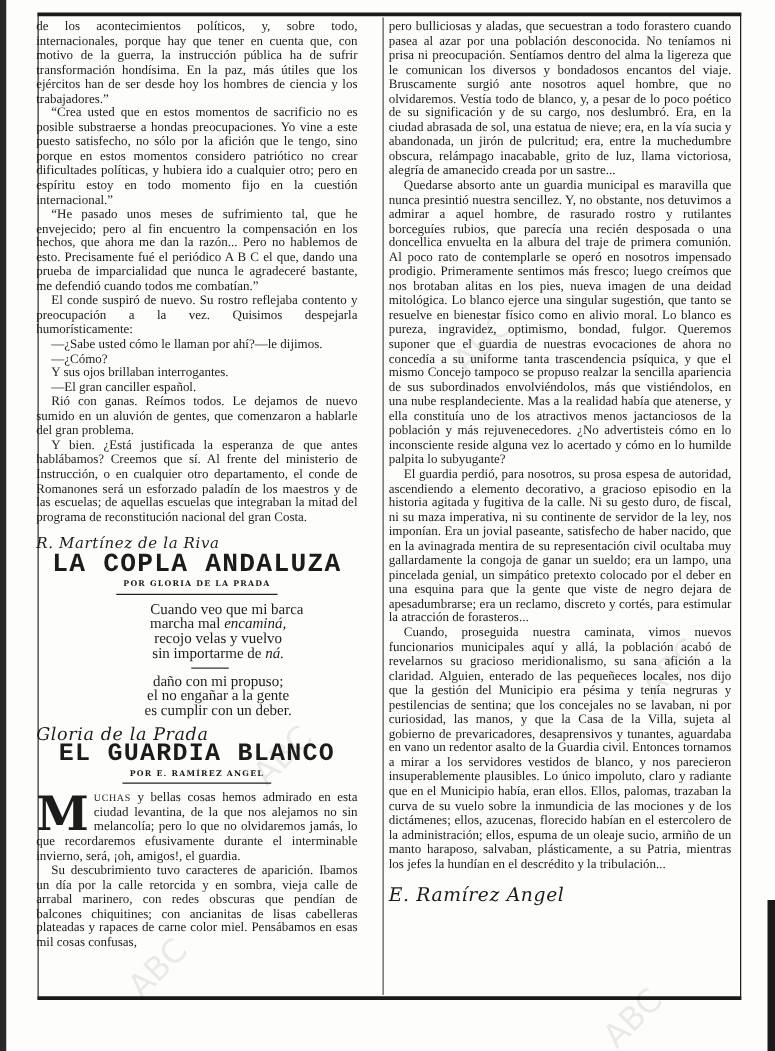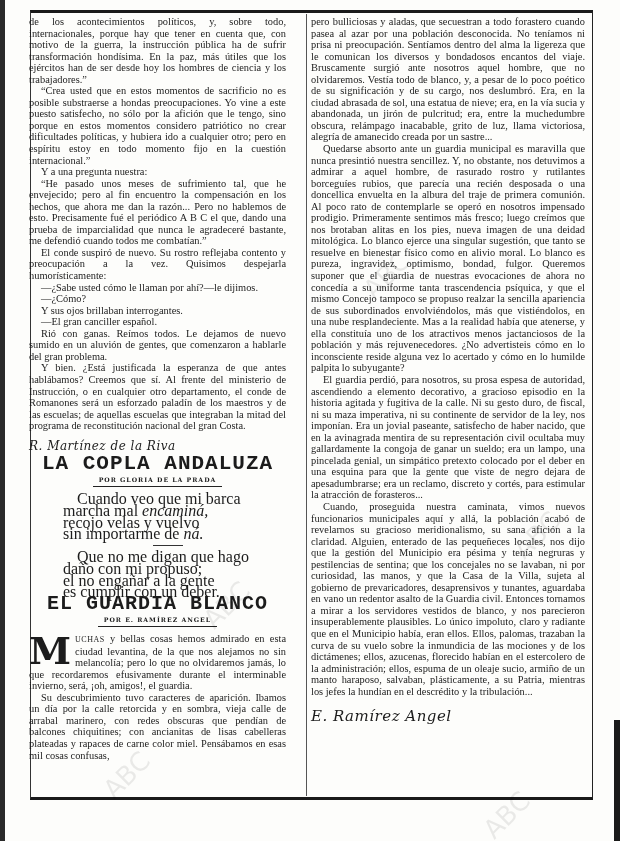--- a/index.html
+++ b/index.html
@@ -13,66 +13,65 @@
   .col { position:absolute; top:16px; font-size:10.4px; line-height:11.55px; text-align:justify; hyphens:manual; }
   .col-left { left:29px; width:257px; }
   .col-right { left:311px; width:274px; }
   .divider { position:absolute; left:306px; top:14px; width:1px; height:782px; background:#555; }
   p { margin:0; text-indent:12px; }
   p.noindent { text-indent:0; }
   .sig { font-family:"DejaVu Serif",serif; font-style:italic; font-size:12px; letter-spacing:0.5px; }
   .headline { font-family:Liberation Mono, monospace; text-align:center; font-weight:bold; font-size:21px; letter-spacing:1px; margin:0; }
   .byline { font-family:"DejaVu Serif",serif; text-align:center; font-size:6.2px; font-weight:bold; letter-spacing:1px; margin:4px 0 6px; }
   .byline span { display:inline-block; border-bottom:1px solid #222; padding:0 6px 1px; }
-  .poem { margin-left:34px; font-size:16px; line-height:11.7px; text-align:left; }
+  .poem { margin-left:34px; font-size:12px; line-height:11.7px; text-align:center; }
   .poem .l0 { padding-left:14px; }
   .stanza-sep { width:30px; border-top:1px solid #333; margin:5px 0 5px 90px; }
   .dropcap { float:left; font-size:38px; line-height:32px; font-weight:bold; margin:2px 4px 0 0; font-family:"DejaVu Serif",serif; }
   .smallcaps { font-size:8px; letter-spacing:0.5px; }
   .watermark { position:absolute; font-family:"DejaVu Sans",sans-serif; font-size:26px; color:rgba(0,0,0,0.08);
                transform:rotate(-45deg); pointer-events:none; }
 </style>
 </head>
 <body>
 
 <div class="scan-left-edge"></div>
 <div class="scan-right-edge"></div>
 <div class="frame"></div>
 <div class="divider"></div>
 
 <div class="col col-left">
   <p class="noindent">de los acontecimientos políticos, y, sobre todo, internacionales, porque hay que tener en cuenta que, con motivo de la guerra, la instrucción pública ha de sufrir transformación hondísima. En la paz, más útiles que los ejércitos han de ser desde hoy los hombres de ciencia y los trabajadores.”</p>
   <p>“Crea usted que en estos momentos de sacrificio no es posible substraerse a hondas preocupaciones. Yo vine a este puesto satisfecho, no sólo por la afición que le tengo, sino porque en estos momentos considero patriótico no crear dificultades políticas, y hubiera ido a cualquier otro; pero en espíritu estoy en todo momento fijo en la cuestión internacional.”</p>
-  <p>Y a una pregunta nuestra:</p>
   <p>“He pasado unos meses de sufrimiento tal, que he envejecido; pero al fin encuentro la compensación en los hechos, que ahora me dan la razón... Pero no hablemos de esto. Precisamente fué el periódico A B C el que, dando una prueba de imparcialidad que nunca le agradeceré bastante, me defendió cuando todos me combatían.”</p>
   <p>El conde suspiró de nuevo. Su rostro reflejaba contento y preocupación a la vez. Quisimos despejarla humorísticamente:</p>
   <p>—¿Sabe usted cómo le llaman por ahí?—le dijimos.</p>
   <p>—¿Cómo?</p>
   <p>Y sus ojos brillaban interrogantes.</p>
   <p>—El gran canciller español.</p>
   <p>Rió con ganas. Reímos todos. Le dejamos de nuevo sumido en un aluvión de gentes, que comenzaron a hablarle del gran problema.</p>
   <p>Y bien. ¿Está justificada la esperanza de que antes hablábamos? Creemos que sí. Al frente del ministerio de Instrucción, o en cualquier otro departamento, el conde de Romanones será un esforzado paladín de los maestros y de las escuelas; de aquellas escuelas que integraban la mitad del programa de reconstitución nacional del gran Costa.</p>
 
   <div class="sig" style="margin:9px 4px 6px 0;">R. Martínez de la Riva</div>
 
   <h2 class="headline">LA COPLA ANDALUZA</h2>
   <div class="byline"><span>POR GLORIA DE LA PRADA</span></div>
 
   <div class="poem">
     <div class="l0">Cuando veo que mi barca</div>
     <div>marcha mal <i>encaminá,</i></div>
     <div>recojo velas y vuelvo</div>
     <div>sin importarme de <i>ná.</i></div>
     <div class="stanza-sep"></div>
-    <div class="l0">Que no me digan que hago</div>
     <div>daño con mi propuso;</div>
     <div>el no engañar a la gente</div>
     <div>es cumplir con un deber.</div>
   </div>
 
+  <div class="sig" style="font-size:14px;margin:8px 14px 4px 0;">Gloria de la Prada</div>
 
   <h2 class="headline" style="font-size:20px;">EL GUARDIA BLANCO</h2>
   <div class="byline"><span>POR E. RAMÍREZ ANGEL</span></div>
 
   <p class="noindent"><span class="dropcap">M</span><span class="smallcaps">UCHAS</span><span> y bellas cosas hemos admirado en esta ciudad levantina, de la que nos alejamos no sin melancolía; pero lo que no olvidaremos jamás, lo que recordaremos efusivamente durante el interminable invierno, será, ¡oh, amigos!, el guardia.</span></p>
   <p>Su descubrimiento tuvo caracteres de aparición. Ibamos un día por la calle retorcida y en sombra, vieja calle de arrabal marinero, con redes obscuras que pendían de balcones chiquitines; con ancianitas de lisas cabelleras plateadas y rapaces de carne color miel. Pensábamos en esas mil cosas confusas,</p>
 </div>
 
 <div class="col col-right">
   <p class="noindent">pero bulliciosas y aladas, que secuestran a todo forastero cuando pasea al azar por una población desconocida. No teníamos ni prisa ni preocupación. Sentíamos dentro del alma la ligereza que le comunican los diversos y bondadosos encantos del viaje. Bruscamente surgió ante nosotros aquel hombre, que no olvidaremos. Vestía todo de blanco, y, a pesar de lo poco poético de su significación y de su cargo, nos deslumbró. Era, en la ciudad abrasada de sol, una estatua de nieve; era, en la vía sucia y abandonada, un jirón de pulcritud; era, entre la muchedumbre obscura, relámpago inacabable, grito de luz, llama victoriosa, alegría de amanecido creada por un sastre...</p>

